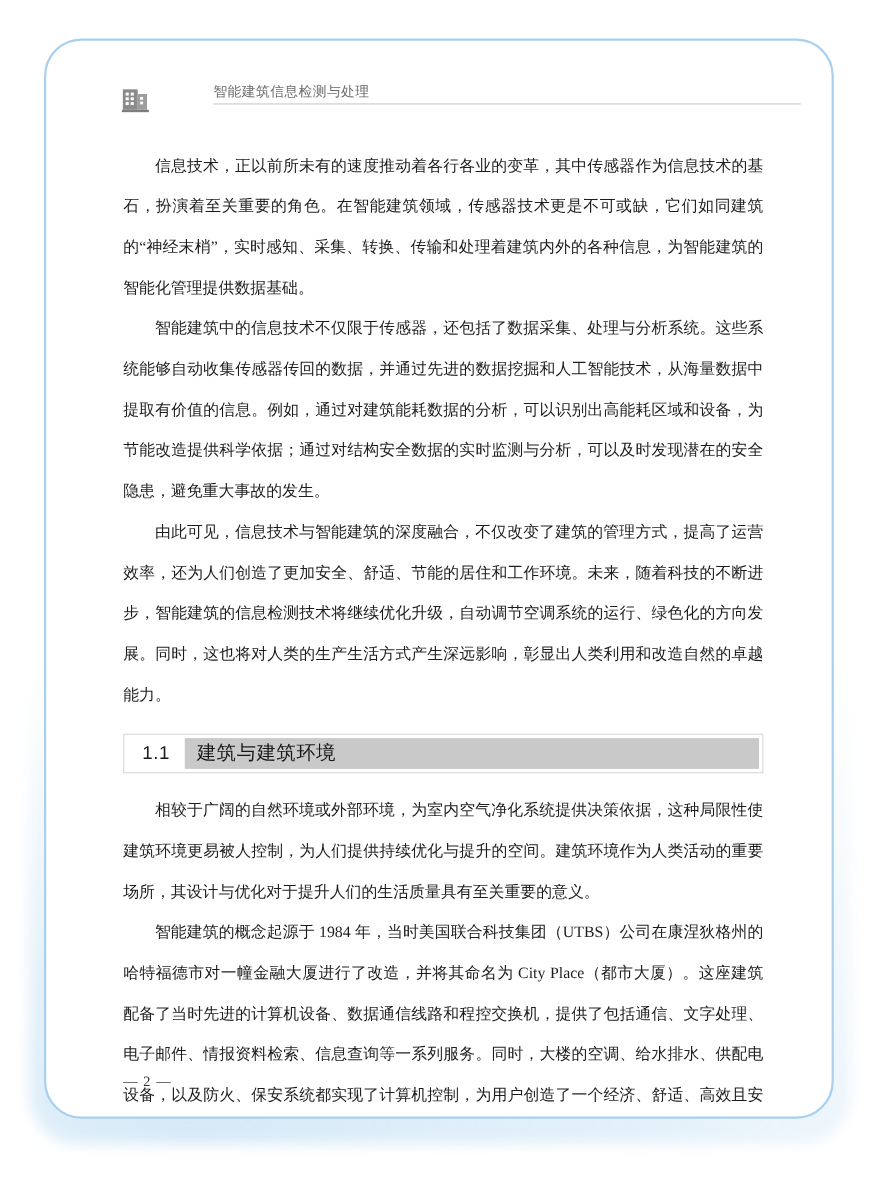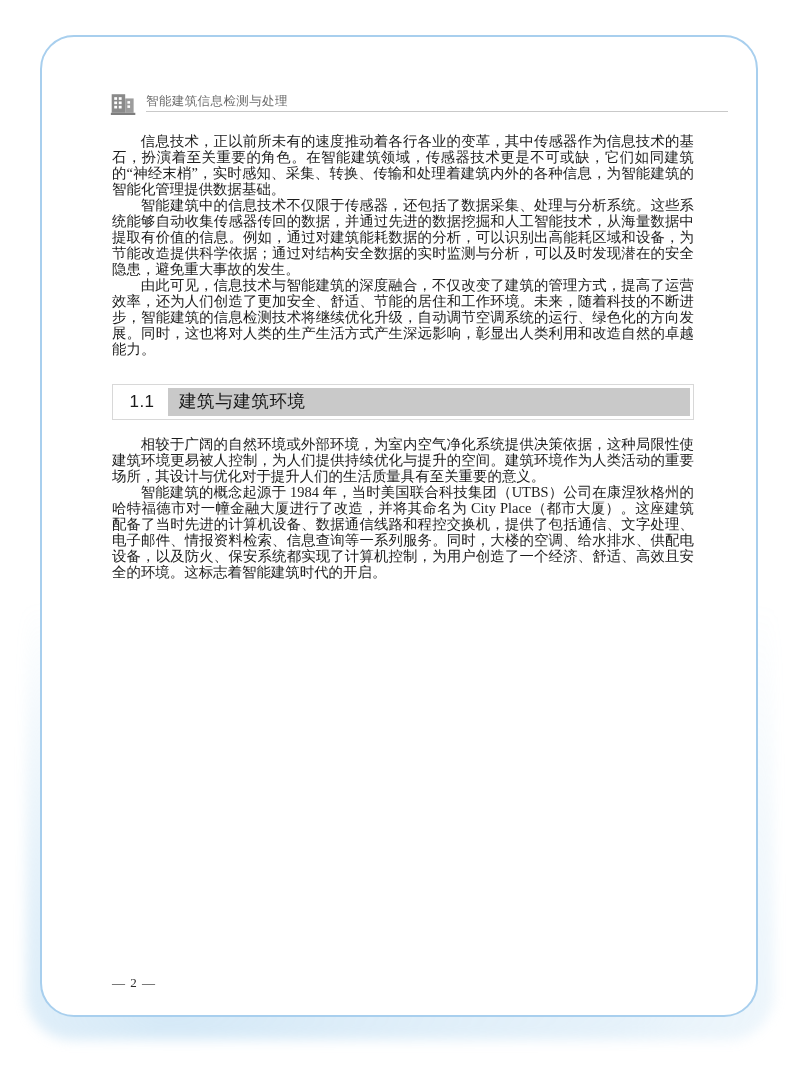--- a/index.html
+++ b/index.html
@@ -41,25 +41,26 @@
     border: 2px solid #a8cfee;
     border-radius: 34px;
     box-sizing: border-box;
     overflow: hidden;
   }
 
   
   .running-head {
     position: absolute;
     left: 68px;
-    top: 50px;
+    top: 40px;
     right: 28px;
     height: 34px;
     display: flex;
-    align-items: center;
+    align-items: flex-start;
+    gap: 48px;
   }
   .head-icon {
     width: 27px;
     height: 27px;
     flex: 0 0 auto;
     margin-right: 9px;
     margin-bottom: 1px;
     display: block;
   }
   .head-text-wrap {
@@ -82,31 +83,31 @@
     position: absolute;
     left: 70px;
     top: 96px;
     width: 582px;
   }
 
   p.body-par {
     margin: 0;
     font-family: "Liberation Serif", "DejaVu Serif", serif;
     font-size: 14.4px;
-    line-height: 16px;
+    line-height: 37px;
     color: #1c1c1c;
     text-align: justify;
     text-indent: 2em;
     text-justify: inter-ideograph;
     letter-spacing: 0.05px;
   }
 
   
   .section-head {
-    margin: 27px 0 16px 0;
+    margin: 16px 0 16px 0;
     height: 36px;
     display: flex;
     align-items: stretch;
     border: 1px solid #d8d8d8;
     background: #ffffff;
     padding: 3px;
     box-sizing: border-box;
     width: 582px;
   }
   .section-num {

